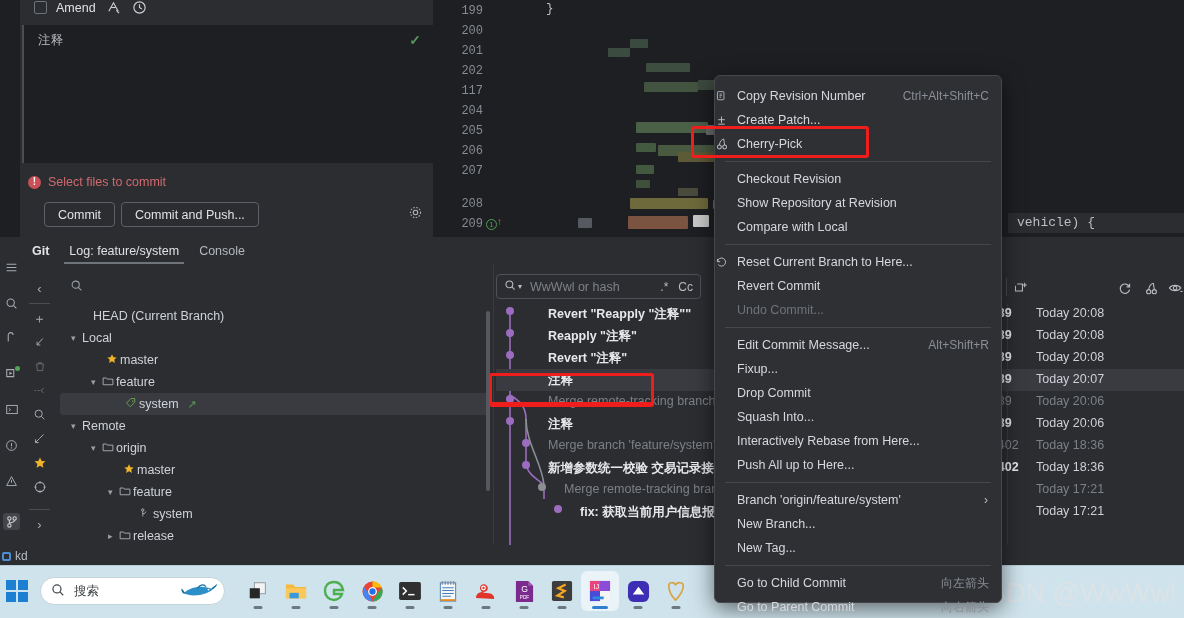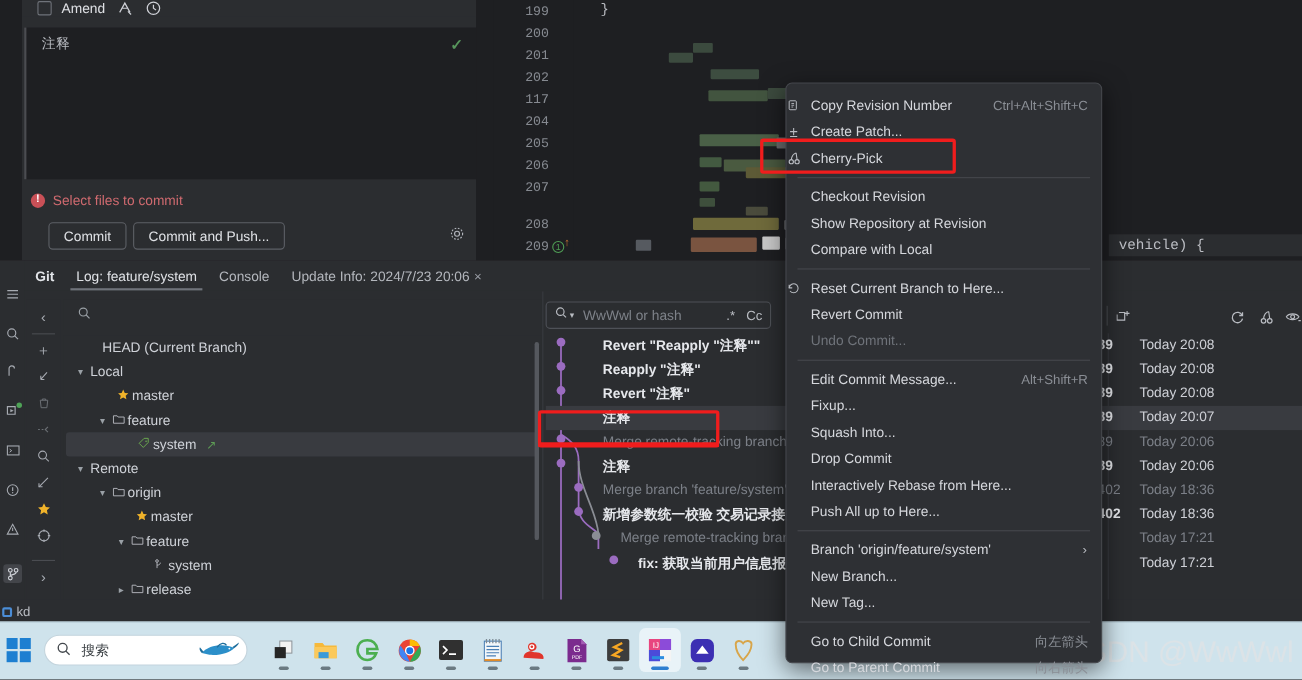--- a/index.html
+++ b/index.html
@@ -27,21 +27,21 @@
   .err-dot{width:13px;height:13px;border-radius:50%;background:#c95057;color:#fff;font-size:10px;font-weight:bold;
            display:flex;align-items:center;justify-content:center;line-height:1;}
   .err-text{font-size:12.5px;color:#cf6a6f;}
   .btn-row{position:absolute;left:24px;top:202px;display:flex;gap:6px;}
   .btn{height:25px;padding:0 13px;background:#2b2d30;border:1px solid #5d6066;border-radius:4px;color:#dfe1e5;
        font-size:12.5px;display:flex;align-items:center;font-family:"Liberation Sans",sans-serif;}
   .gear{position:absolute;right:10px;top:205px;color:#b3b6bd;}
 
   
   .editor{position:absolute;left:433px;top:0;width:751px;height:237px;background:#1e1f22;}
-  .gutter{position:absolute;left:16px;top:0;width:72px;height:237px;background:#1e1f22;}
+  .gutter{position:absolute;left:0;top:0;width:72px;height:237px;background:#1e1f22;}
   .lnum{position:absolute;right:22px;font-size:12px;color:#868a91;font-family:"Liberation Mono",monospace;}
   .code-area{position:absolute;left:85px;top:0;right:0;height:237px;}
   .code-line{position:absolute;font-family:"Liberation Mono",monospace;font-size:12.5px;color:#bcbec4;}
   .blur-blk{position:absolute;border-radius:1px;}
 
   
   .git-tw{position:absolute;left:0;top:237px;width:1184px;height:316px;background:#2b2d30;}
   .tw-tabs{position:absolute;left:0;top:0;width:1184px;height:27px;background:#2b2d30;display:flex;align-items:center;}
   .tw-tab{font-size:12.5px;color:#b4b7bd;padding:0 10px;height:27px;display:flex;align-items:center;position:relative;}
   .tw-tab.title{color:#e3e5e9;font-weight:bold;margin-left:28px;padding-left:4px;}
@@ -245,24 +245,20 @@
 
   <div class="git-tw">
     <div class="tw-tabs">
       <div class="tw-tab title">Git</div>
       <div class="tw-tab active">
         <span>Log: feature/system</span>
       </div>
       <div class="tw-tab">
         <span>Console</span>
       </div>
-      <div class="tw-tab">
-        <span>Update Info: 2024/7/23 20:06</span>
-        <span class="tab-x">×</span>
-      </div>
     </div>
   </div>
 
   <div class="tool-strip">
     <span class="ts-ic" style="top:22px;">
       <svg width="13" height="13" viewBox="0 0 16 16">
           <path d="M2 4h12M2 8h12M2 12h12" stroke="#a7abb2" stroke-width="1.3"></path>
         </svg>
       </span>
     <span class="ts-ic" style="top:58px;">
@@ -645,25 +641,25 @@
       <span class="noic"></span>
       <span class="mi-lbl">Edit Commit Message...</span>
       <span class="mi-key">Alt+Shift+R</span>
     </div>
     <div class="ctx-item">
       <span class="noic"></span>
       <span class="mi-lbl">Fixup...</span>
     </div>
     <div class="ctx-item">
       <span class="noic"></span>
+      <span class="mi-lbl">Drop Commit</span>
+    </div>
+    <div class="ctx-item">
+      <span class="noic"></span>
       <span class="mi-lbl">Squash Into...</span>
-    </div>
-    <div class="ctx-item">
-      <span class="noic"></span>
-      <span class="mi-lbl">Drop Commit</span>
     </div>
     <div class="ctx-item">
       <span class="noic"></span>
       <span class="mi-lbl">Interactively Rebase from Here...</span>
     </div>
     <div class="ctx-item">
       <span class="noic"></span>
       <span class="mi-lbl">Push All up to Here...</span>
     </div>
 

